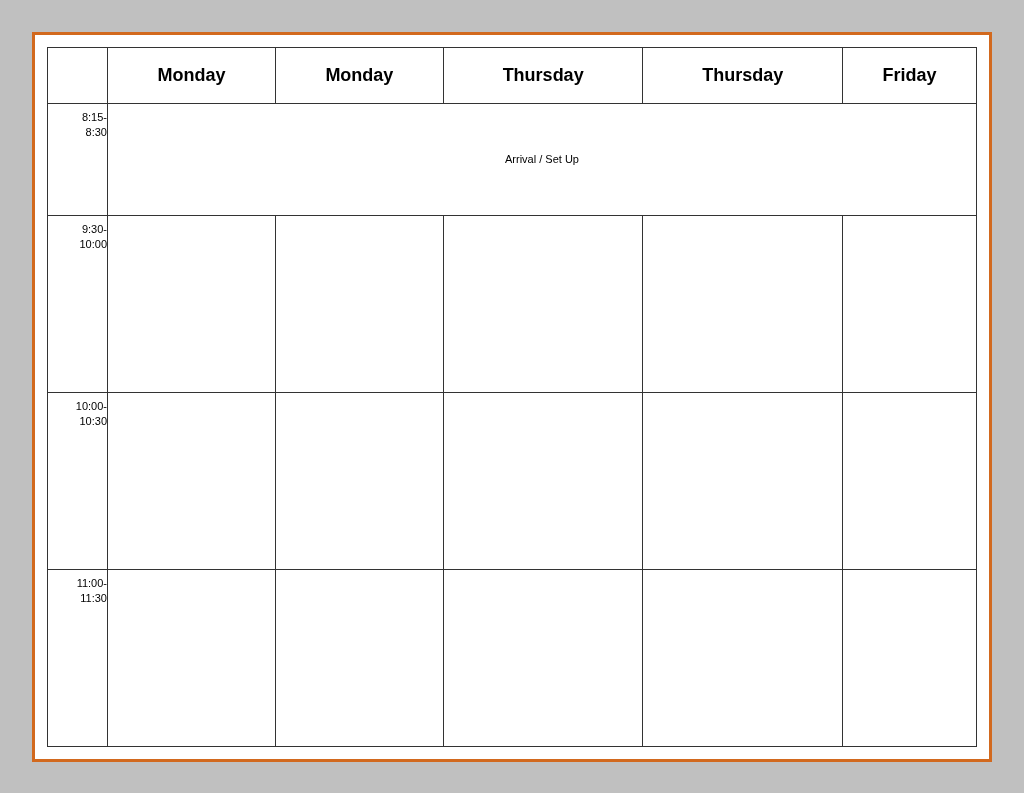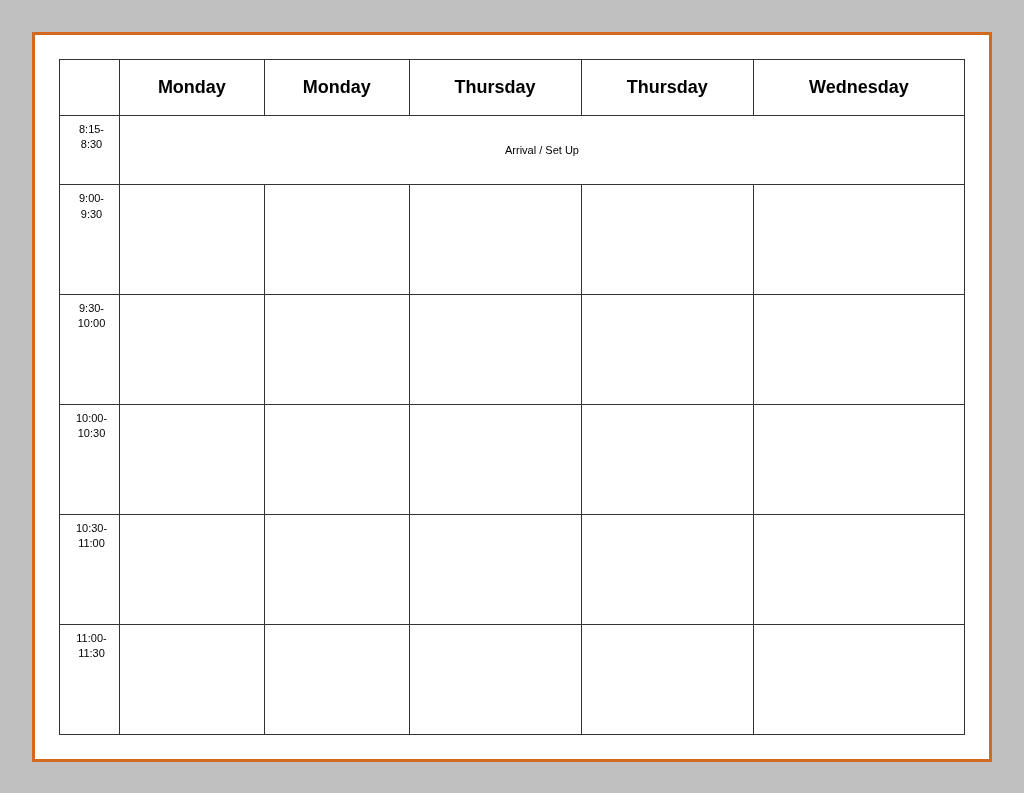--- a/index.html
+++ b/index.html
@@ -16,21 +16,21 @@
       width: 1024px;
       height: 793px;
       font-family: Arial, sans-serif;
     }
 
     .page {
       background: #ffffff;
       border: 3px solid #d2691e;
       width: 960px;
       height: 730px;
-      padding: 24px;
+      padding: 12px;
       display: flex;
       flex-direction: column;
     }
 
     .schedule-table {
       width: 100%;
       height: 100%;
       border-collapse: collapse;
       border: 1px solid #333;
     }
@@ -51,21 +51,21 @@
 
     .schedule-table thead th.time-col {
       width: 60px;
       font-size: 12px;
       font-weight: normal;
     }
 
     .schedule-table tbody td.time-cell {
       width: 60px;
       font-size: 11px;
-      text-align: center;
+      text-align: right;
       padding-left: 4px;
       vertical-align: top;
       padding-top: 6px;
       line-height: 1.4;
       white-space: pre-line;
     }
 
     .schedule-table tbody td.content-cell {
       font-size: 14px;
     }
@@ -88,66 +88,48 @@
 
 <div class="page">
   <table class="schedule-table">
     <thead>
       <tr>
         <th class="time-col"></th>
         <th>Monday</th>
         <th>Monday</th>
         <th>Thursday</th>
         <th>Thursday</th>
-        <th>Wednesday</th>
+        <th>Friday</th>
       </tr>
     </thead>
     <tbody id="table-body">
     <tr class="arrival-row" style="height: 52px;">
           <td class="time-cell">8:15-
 8:30</td>
           <td colspan="5" class="arrival-cell">Arrival / Set Up</td>
-        </tr>
-        <tr>
-          <td class="time-cell">9:00-
-9:30</td>
-          <td class="content-cell"></td>
-          <td class="content-cell"></td>
-          <td class="content-cell"></td>
-          <td class="content-cell"></td>
-          <td class="content-cell"></td>
         </tr>
         <tr>
           <td class="time-cell">9:30-
 10:00</td>
           <td class="content-cell"></td>
           <td class="content-cell"></td>
           <td class="content-cell"></td>
           <td class="content-cell"></td>
           <td class="content-cell"></td>
         </tr>
         <tr>
           <td class="time-cell">10:00-
 10:30</td>
           <td class="content-cell"></td>
           <td class="content-cell"></td>
           <td class="content-cell"></td>
           <td class="content-cell"></td>
           <td class="content-cell"></td>
         </tr>
         <tr>
-          <td class="time-cell">10:30-
-11:00</td>
-          <td class="content-cell"></td>
-          <td class="content-cell"></td>
-          <td class="content-cell"></td>
-          <td class="content-cell"></td>
-          <td class="content-cell"></td>
-        </tr>
-        <tr>
           <td class="time-cell">11:00-
 11:30</td>
           <td class="content-cell"></td>
           <td class="content-cell"></td>
           <td class="content-cell"></td>
           <td class="content-cell"></td>
           <td class="content-cell"></td>
         </tr>
       </tbody>
   </table>

